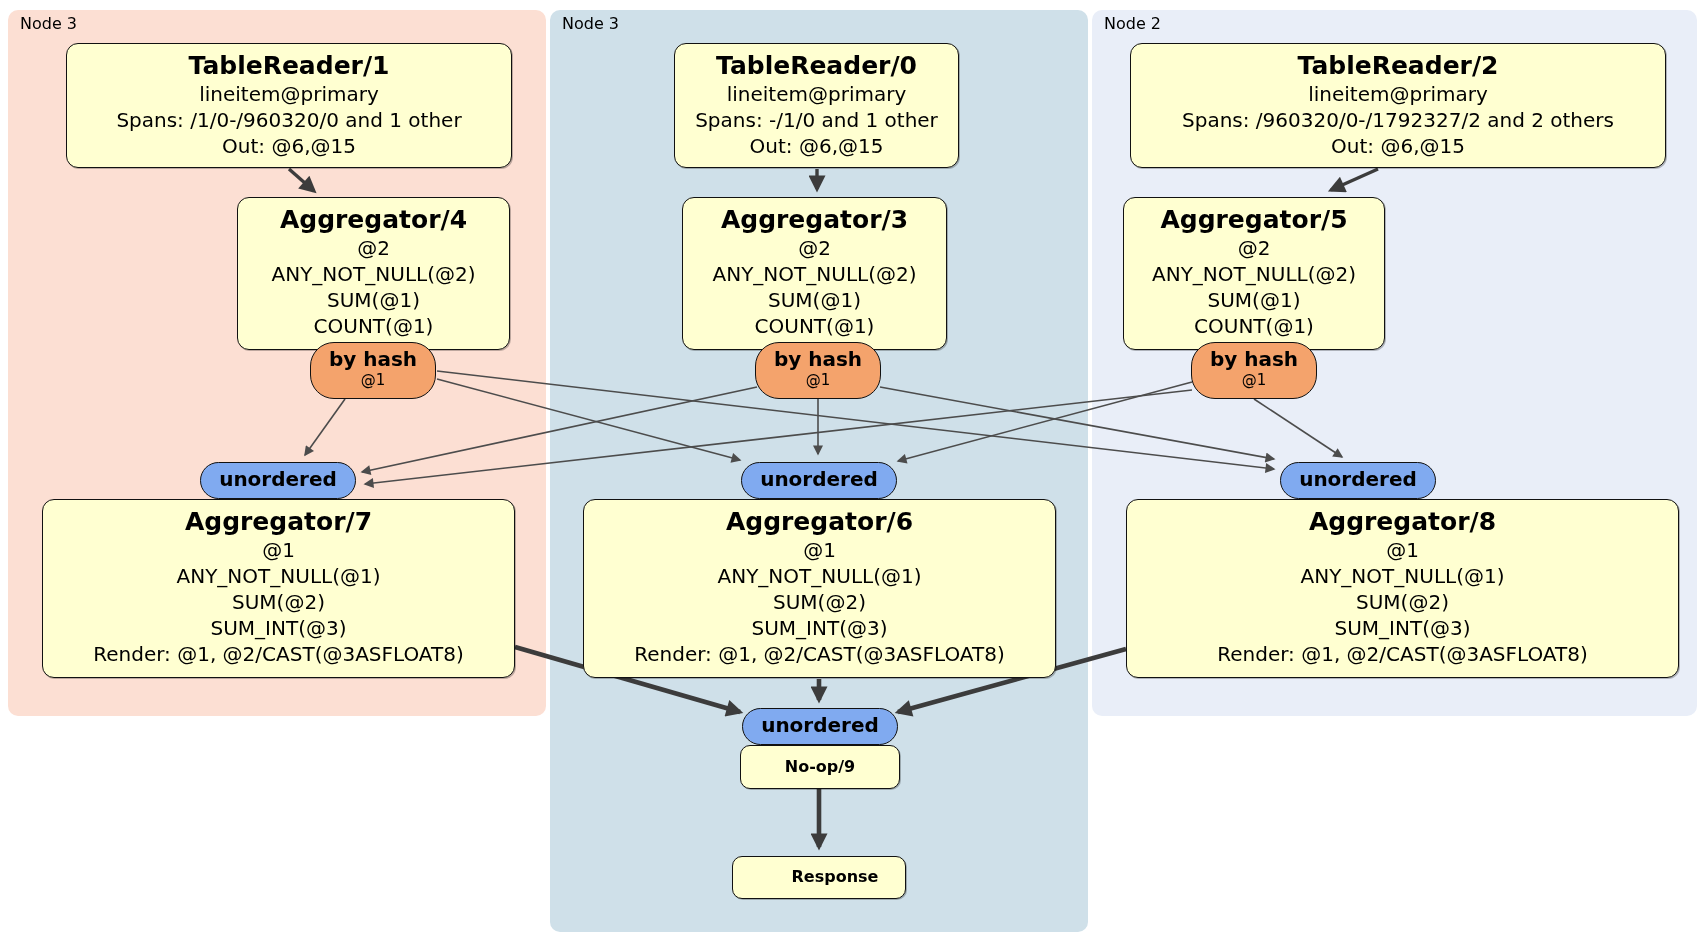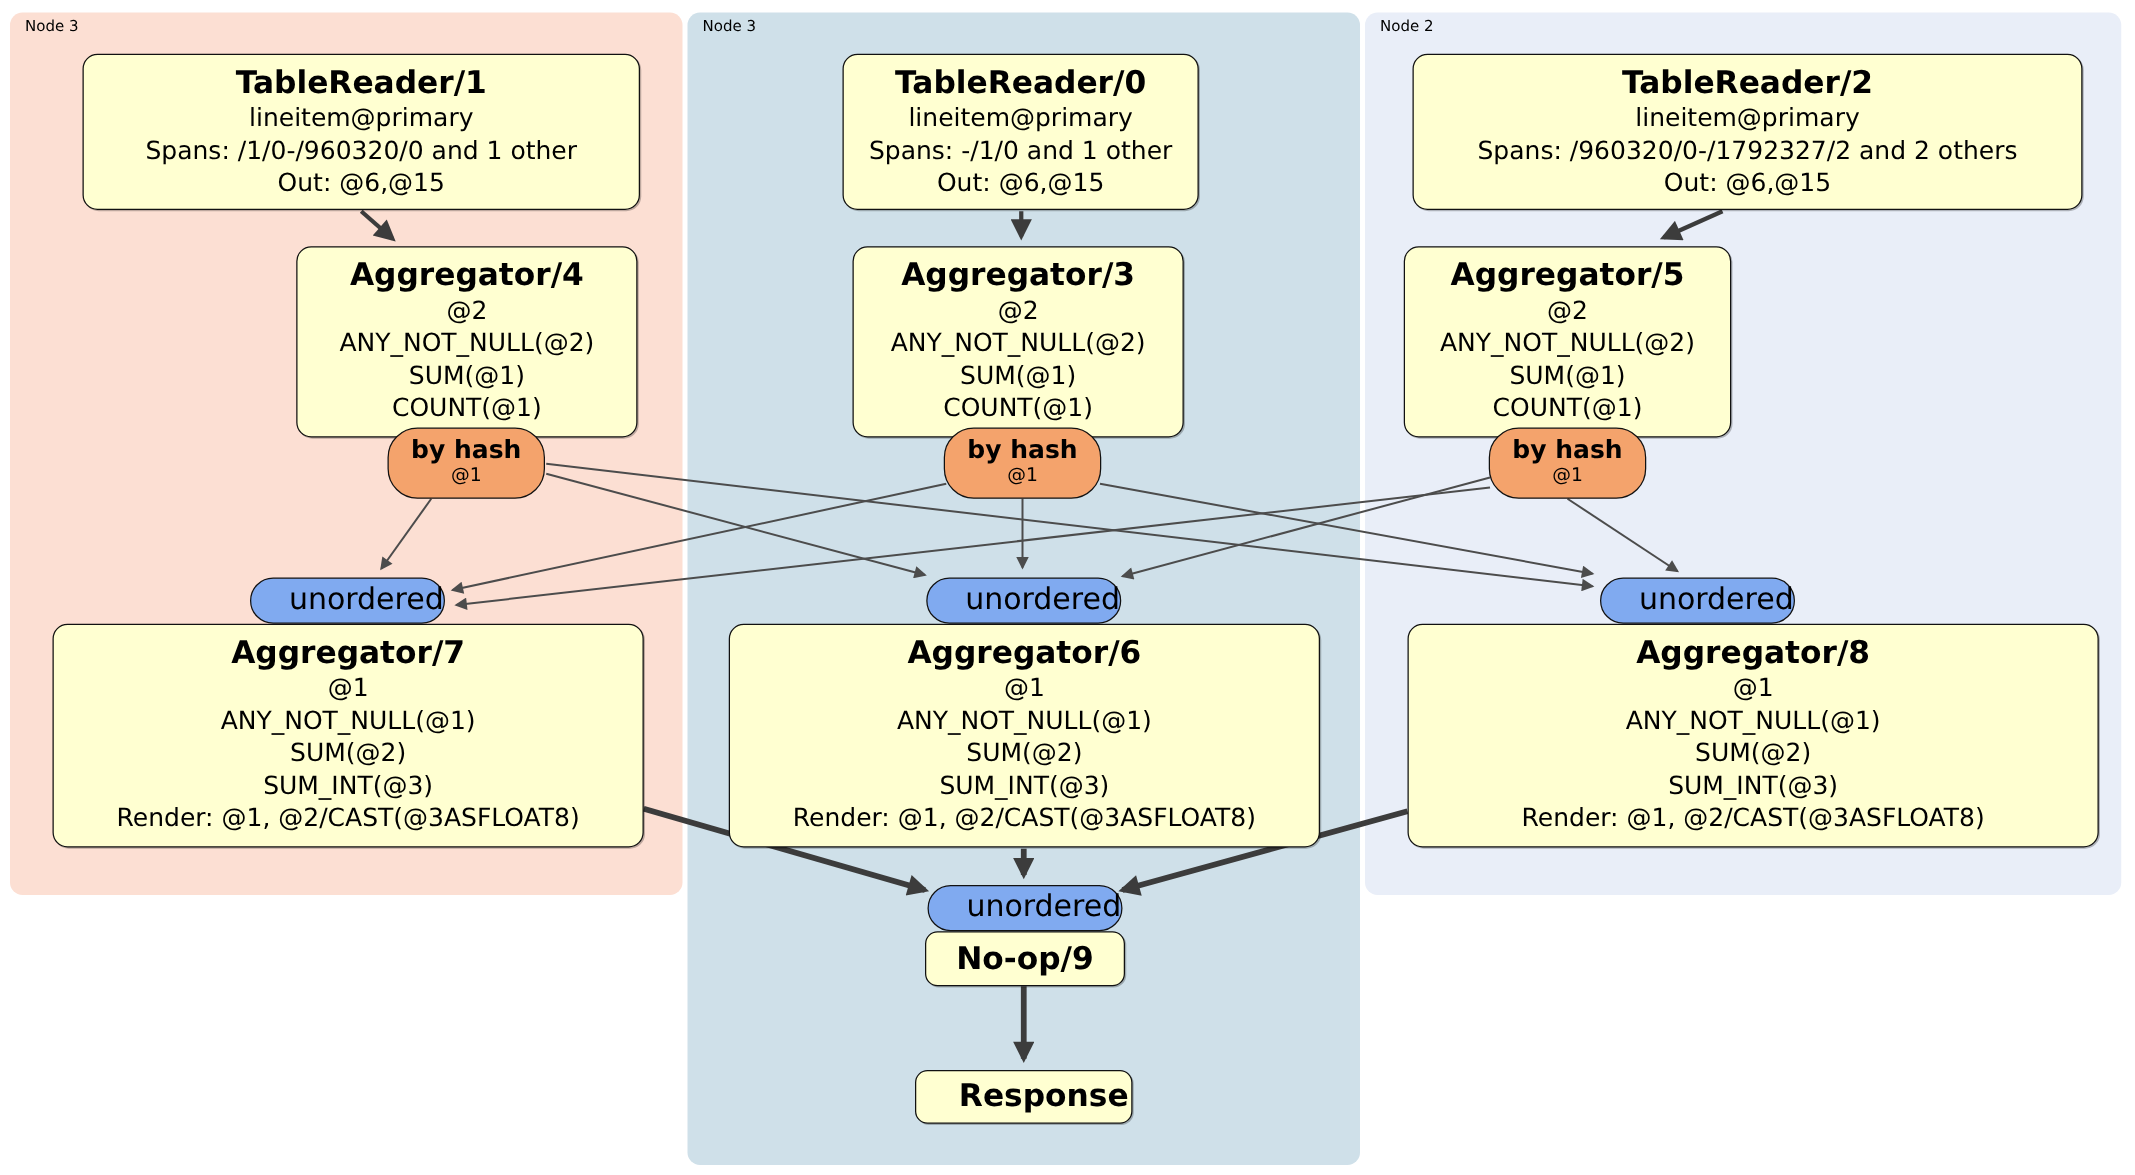--- a/index.html
+++ b/index.html
@@ -1,44 +1,44 @@
 <!DOCTYPE html>
 <html><head>
 <meta charset="utf-8">
 <style>
   html,body{margin:0;padding:0;background:#ffffff;}
   body{width:1708px;height:940px;position:relative;overflow:hidden;
        font-family:"DejaVu Sans","Liberation Sans",sans-serif;color:#000;}
   .stage{position:absolute;left:0;top:0;width:1708px;height:940px;}
 
   .panel{position:absolute;border-radius:10px;}
-  .panel-label{position:absolute;font-size:12px;color:#000;}
+  .panel-label{position:absolute;font-size:16px;color:#000;}
 
   .edges{position:absolute;left:0;top:0;width:1708px;height:940px;pointer-events:none;}
 
   .proc{position:absolute;background:var(--proc,#ffffd1);border:1.7px solid #111;
         border-radius:12px;text-align:center;box-sizing:border-box;padding-top:6px;
         box-shadow:1px 1px 0 rgba(0,0,0,.25);}
   .proc-title{font-size:25px;font-weight:bold;line-height:31px;}
   .proc-line{font-size:20px;line-height:26px;white-space:nowrap;}
 
   .byhash{position:absolute;background:var(--hash,#f4a36c);border:1.9px solid #111;
           border-radius:24px;text-align:center;box-sizing:border-box;width:126px;height:57px;
           padding-top:4px;}
   .byhash-label{font-size:20px;font-weight:bold;line-height:24px;}
   .byhash-key{font-size:15px;line-height:18px;}
 
   .unordered{position:absolute;background:var(--uno,#80aaf0);border:1.9px solid #111;
              border-radius:19px;text-align:center;box-sizing:border-box;width:156px;height:37px;}
-  .unordered-label{font-size:24px;font-weight:normal;line-height:33px;text-align:right;}
+  .unordered-label{font-size:20px;font-weight:bold;line-height:33px;}
 
   .term{position:absolute;background:var(--proc,#ffffd1);border:1.9px solid #111;
         border-radius:10px;text-align:center;box-sizing:border-box;
         box-shadow:1px 1px 0 rgba(0,0,0,.25);}
-  .term-title{font-size:25px;font-weight:bold;}
+  .term-title{font-size:16px;font-weight:bold;}
 </style>
 </head>
 <body>
 
 <div class="stage">
 
   <div class="panel" style="left:8px;top:10px;width:538px;height:706px;background:#fcdfd3;"></div>
   <div class="panel" style="left:550px;top:10px;width:538px;height:922px;background:#cfe0e9;"></div>
   <div class="panel" style="left:1092px;top:10px;width:605px;height:706px;background:#e9eef8;"></div>
 

